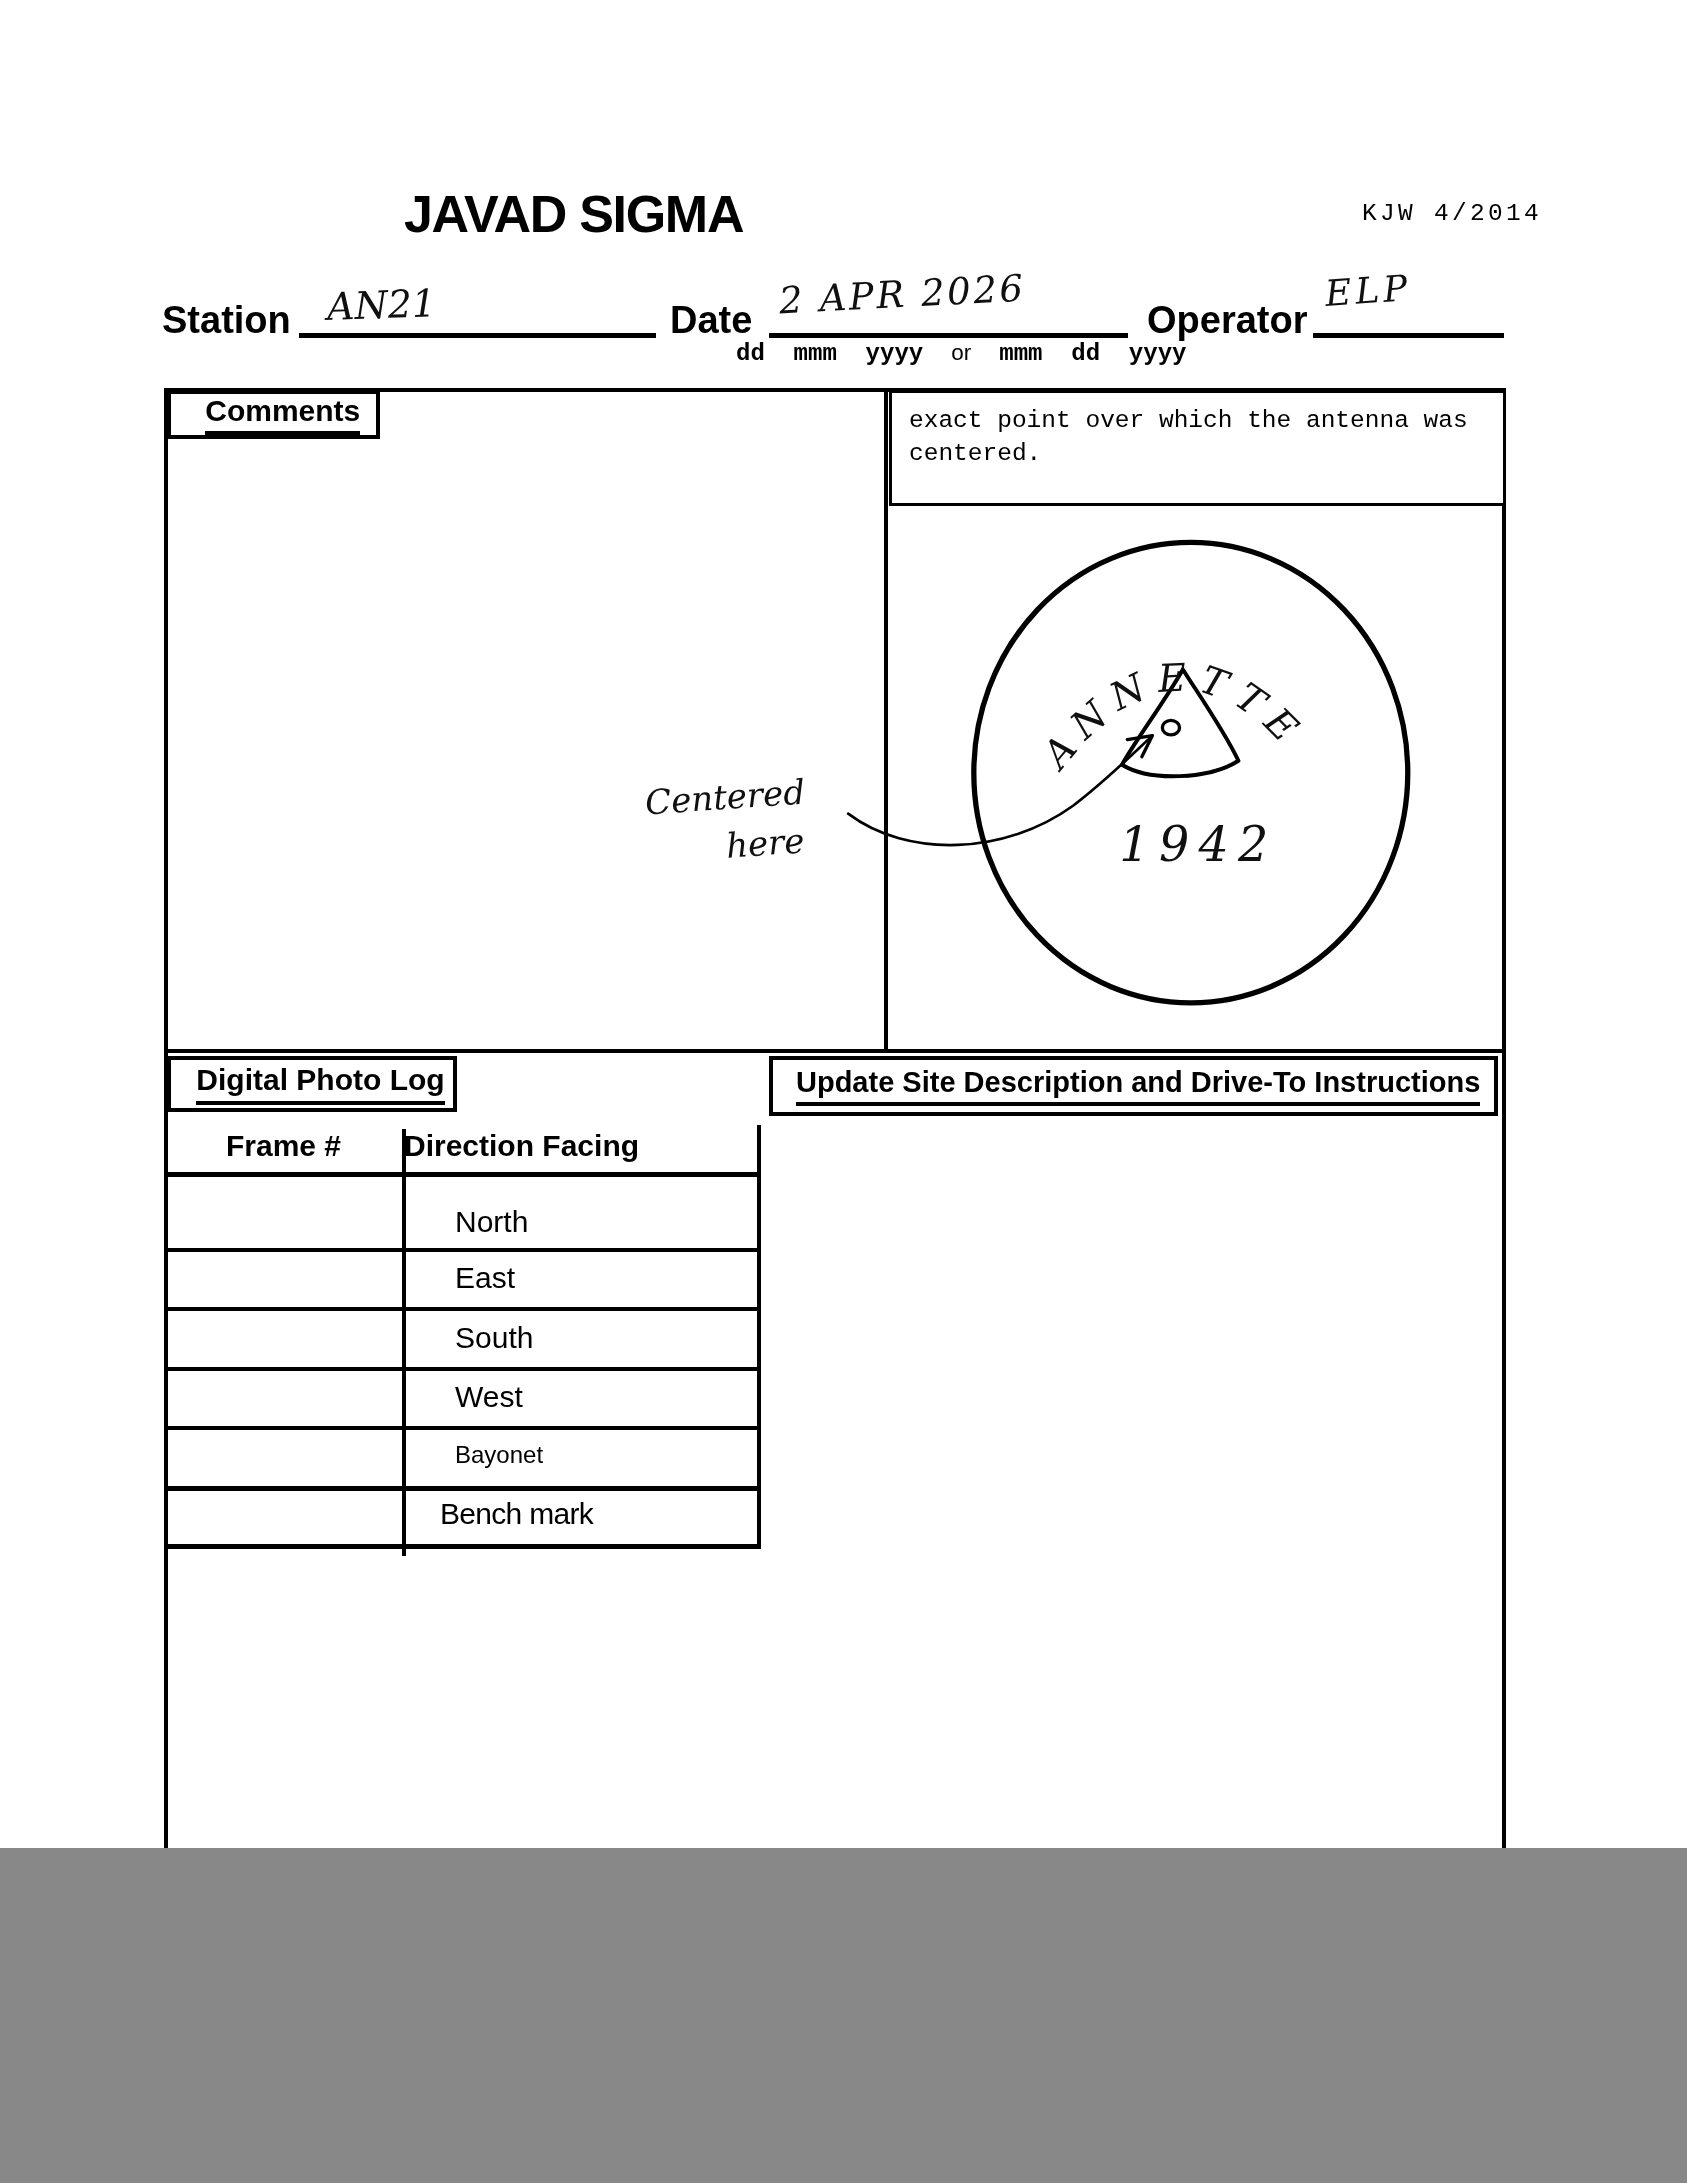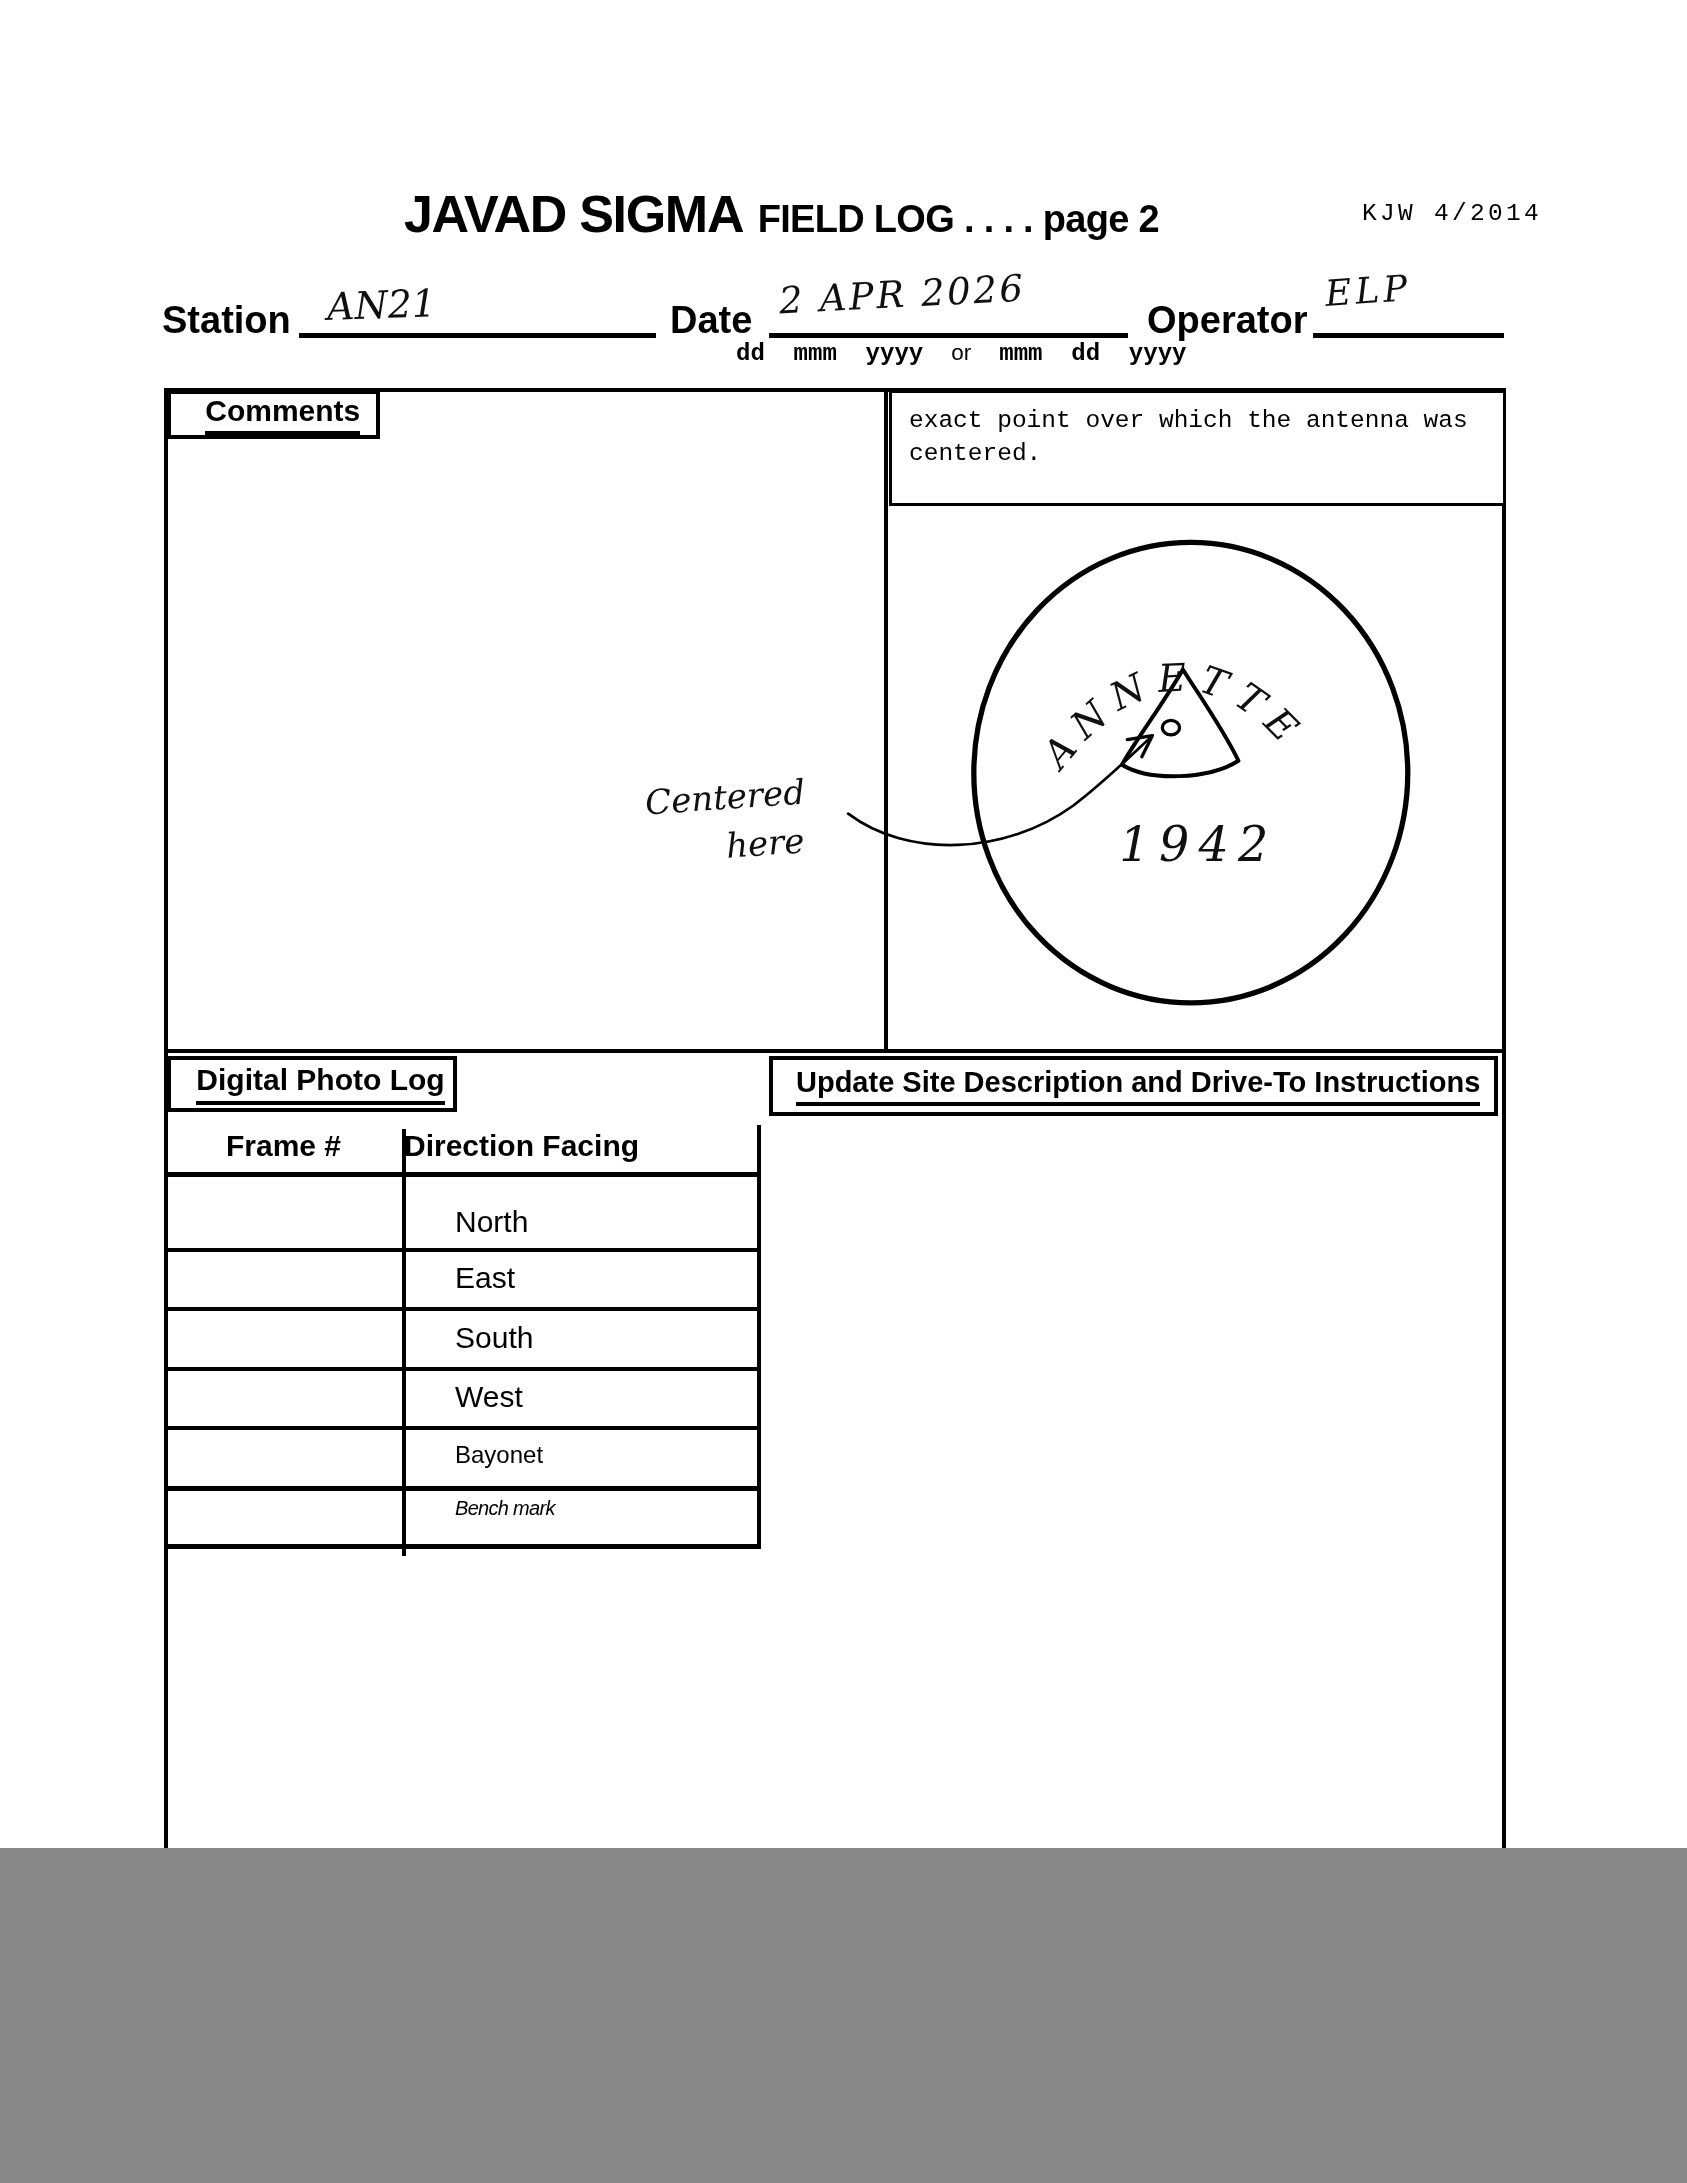--- a/index.html
+++ b/index.html
@@ -19,21 +19,20 @@
   .pre{white-space:pre;}
   svg text{font-family:"DejaVu Serif",serif;font-style:italic;fill:#101010;}
 </style>
 </head>
 <body>
 
 <div id="page">
 
   <div class="abs title-row" style="left:404px;top:184px;">
     <span style="font-size:52px;font-weight:bold;letter-spacing:-1.3px;">JAVAD SIGMA</span>
-    <span style="font-size:38px;font-weight:bold;letter-spacing:-0.7px;">FIELD LOG . . . . page 2</span>
   </div>
   <div class="abs mono" style="left:1362px;top:200px;font-size:24.5px;letter-spacing:3.3px;">KJW 4/2014</div>
 
   <div class="abs b" style="left:162px;top:299px;font-size:38px;">Station</div>
   <div class="hline" style="left:299px;top:333px;width:357px;height:4.6px;"></div>
   <div class="abs hw" style="left:327px;top:283px;font-size:38px;transform:rotate(-2deg);">AN21</div>
 
   <div class="abs b" style="left:670px;top:299px;font-size:38px;">Date</div>
   <div class="hline" style="left:769px;top:333px;width:359px;height:4.6px;"></div>
   <div class="abs hw" style="left:779px;top:273px;font-size:37px;letter-spacing:2.6px;transform:rotate(-3deg);">2 APR 2026</div>
@@ -111,21 +110,21 @@
   <div class="abs" style="left:172px;top:1321px;width:225px;font-size:29px;"></div>
   <div class="abs" style="left:172px;top:1380px;width:225px;font-size:29px;"></div>
   <div class="abs" style="left:172px;top:1440px;width:225px;font-size:29px;"></div>
   <div class="abs" style="left:172px;top:1499px;width:225px;font-size:29px;"></div>
 
   <div class="abs" style="left:455px;top:1205px;font-size:30px;">North</div>
   <div class="abs" style="left:455px;top:1261px;font-size:30px;">East</div>
   <div class="abs" style="left:455px;top:1321px;font-size:30px;">South</div>
   <div class="abs" style="left:455px;top:1380px;font-size:30px;">West</div>
   <div class="abs" style="left:455px;top:1441px;font-size:24px;">Bayonet</div>
-  <div class="abs" style="left:455px;top:1497px;font-size:20px;letter-spacing:-0.7px;font-style:italic;">Bench mark</div>
+  <div class="abs" style="left:440px;top:1497px;font-size:30px;letter-spacing:-0.7px;">Bench mark</div>
 
   <div class="abs boxed" style="left:769px;top:1056px;width:729px;height:60px;display:flex;align-items:center;">
     <span class="b ul-thick" style="font-size:29px;margin-left:9.3px;white-space:nowrap;">Update Site Description and Drive-To Instructions</span>
   </div>
 
   <div class="abs" style="left:781px;top:1131px;width:701px;height:820px;font-size:26.5px;"></div>
 
 </div>
 
 

